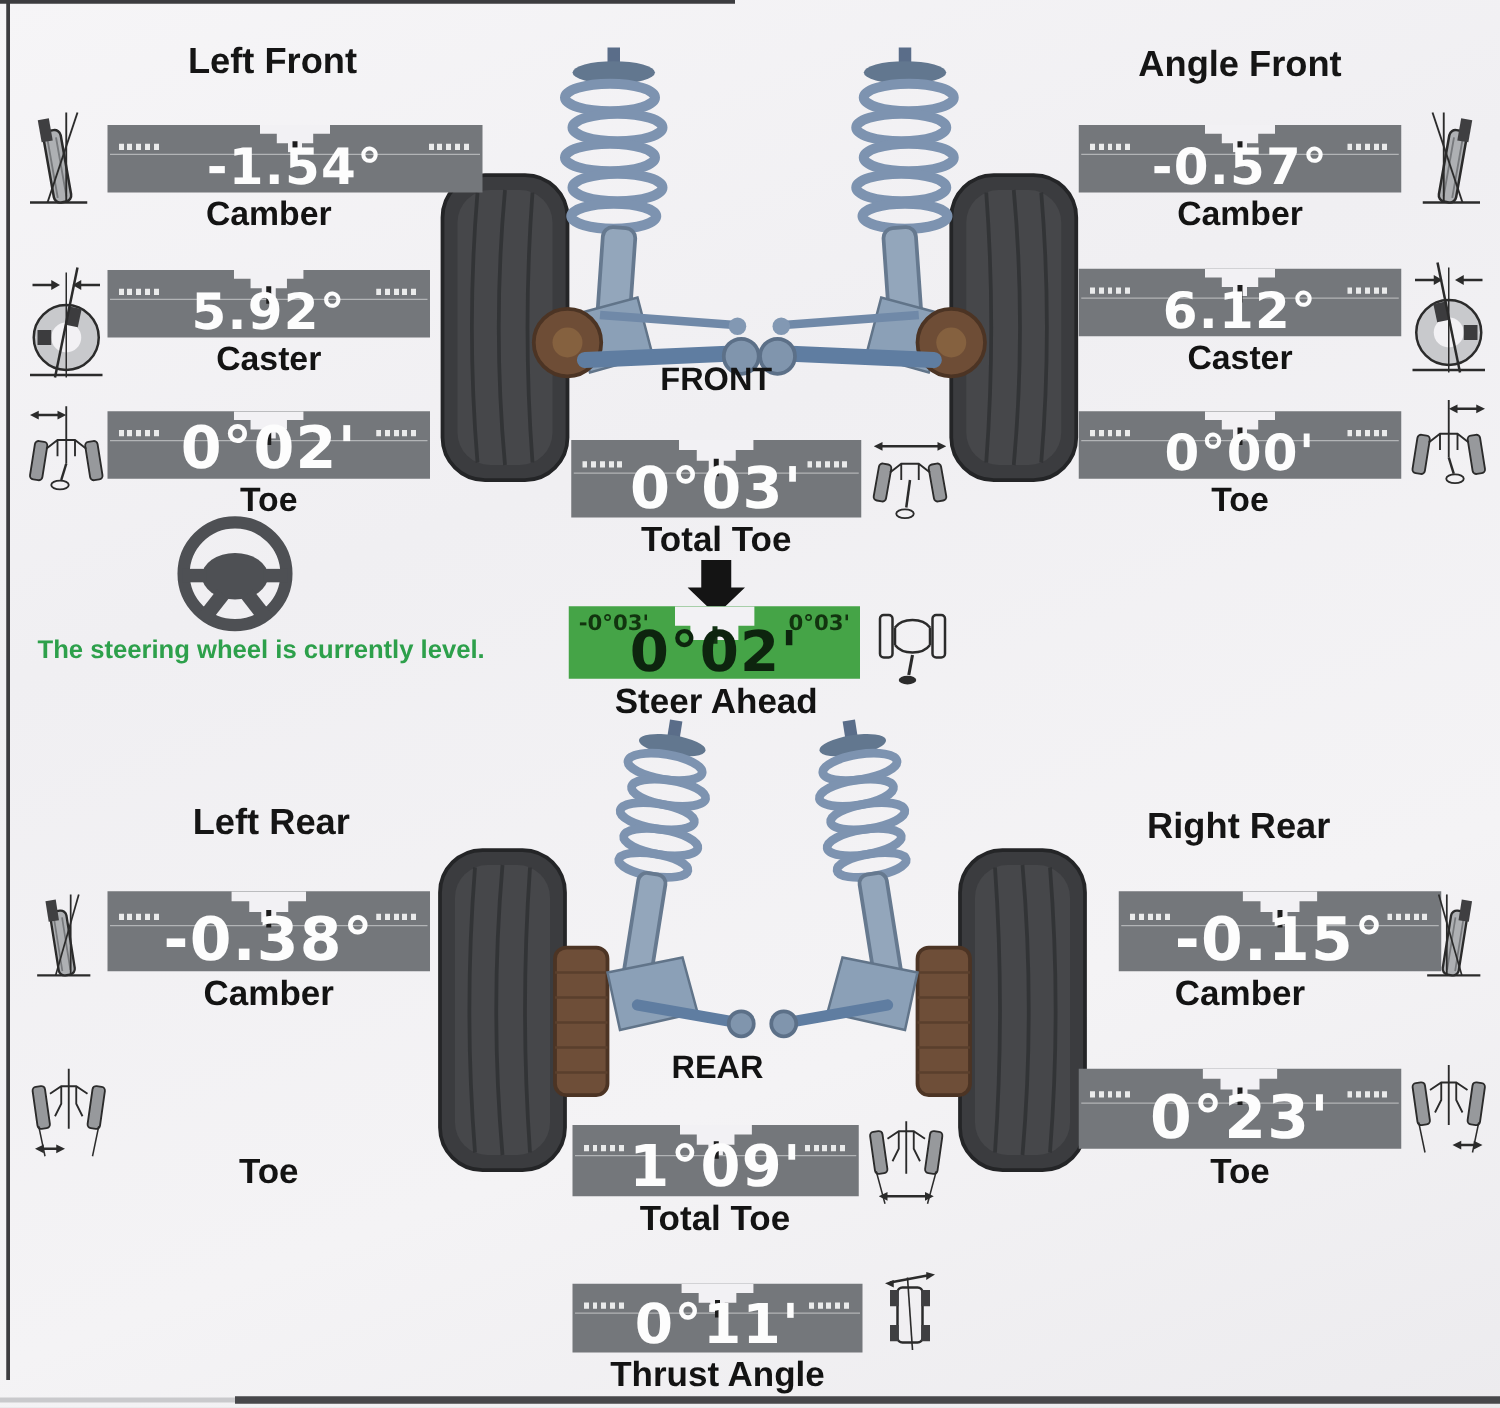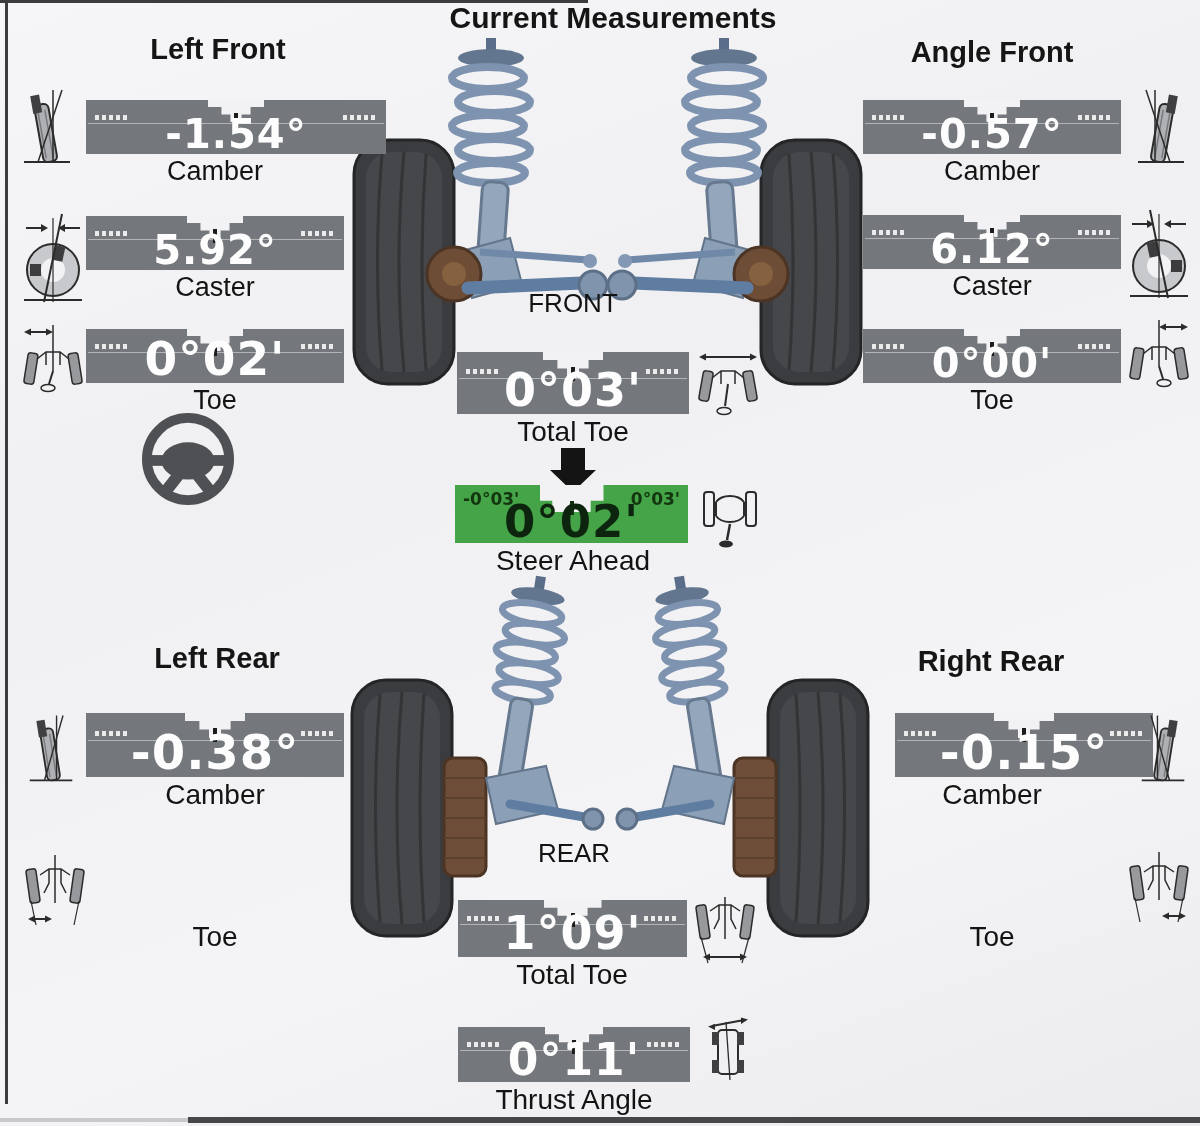--- a/index.html
+++ b/index.html
@@ -11,21 +11,21 @@
   .bar{position:absolute;background:#74777b;}
   .bar .notch{position:absolute;top:0;left:50%;transform:translateX(-50%);background:#f2f1f4;
       clip-path:polygon(0 0,100% 0,100% 32%,76% 32%,76% 66%,60% 66%,60% 100%,40% 100%,40% 66%,24% 66%,24% 32%,0 32%);}
   .bar .tick{position:absolute;top:13px;left:50%;margin-left:-2px;width:4px;height:14px;background:#1c1c1c;}
   .bar .hline{position:absolute;left:2px;right:2px;top:42%;height:1px;background:rgba(255,255,255,.45);}
   .dots{position:absolute;top:28%;width:34px;height:5px;
         background:repeating-linear-gradient(90deg,rgba(255,255,255,.85) 0 4px,transparent 4px 7px);}
   .dots.l{left:9px}.dots.r{right:9px}
   .bar .value{position:absolute;left:0;right:0;bottom:-3px;text-align:center;color:#fdfdfd;
         font-family:"DejaVu Sans",sans-serif;font-weight:bold;letter-spacing:1px;white-space:nowrap;}
-  .glabel{position:absolute;transform:translateX(-50%);font-weight:normal;color:#131313;font-size:27px;white-space:nowrap;}
+  .glabel{position:absolute;transform:translateX(-50%);font-weight:bold;color:#131313;font-size:27px;white-space:nowrap;}
   .big{font-size:28px;}
   .green{background:#45a447;}
   .green .notch{clip-path:polygon(0 0,100% 0,100% 58%,80% 58%,80% 100%,20% 100%,20% 58%,0 58%);}
   .green .value{color:#0d240e;bottom:-5px;}
   .green .tick{background:#123313;top:16px;height:14px;}
   .limit{position:absolute;top:4px;font-weight:bold;font-size:17px;color:#12340f;font-family:"DejaVu Sans",sans-serif;}
   .limit.l{left:8px}.limit.r{right:8px}
   .msg{position:absolute;left:30px;top:508px;font-weight:bold;font-size:20.5px;color:#2da04b;white-space:nowrap;}
   .icon{position:absolute;}
   .artifact{position:absolute;background:#3c3c3f;}
@@ -33,21 +33,20 @@
 </head>
 <body>
 
 <div id="page">
 
   <div class="artifact" style="left:0;top:0;width:588px;height:3px;"></div>
   <div class="artifact" style="left:5px;top:0;width:3px;height:1104px;"></div>
   <div class="artifact" style="left:188px;top:1117px;width:1012px;height:6px;background:#47474a;"></div>
   <div class="artifact" style="left:0;top:1118px;width:188px;height:4px;background:#c9c9cc;"></div>
 
-  <div class="heading title" style="left:613px;top:1px;">Current Measurements</div>
   <div class="heading" style="left:218px;top:33px;">Left Front</div>
   <div class="heading" style="left:992px;top:36px;">Angle Front</div>
   <div class="heading" style="left:217px;top:642px;">Left Rear</div>
   <div class="heading" style="left:991px;top:645px;">Right Rear</div>
 
   <div style="position:absolute;left:340px;top:36px;">
     <svg width="535" height="366" viewBox="0 0 535 366">
       <g id="fsL">
         <rect x="14" y="104" width="100" height="244" rx="34" fill="#3b3c3f" stroke="#242527" stroke-width="3"></rect>
         <rect x="26" y="116" width="76" height="220" rx="26" fill="#46474a"></rect>
@@ -190,20 +189,21 @@
   <div class="icon" style="left:141px;top:412px;">
     <svg width="94" height="94" viewBox="0 0 96 96">
       <circle cx="48" cy="48" r="42" fill="none" stroke="#4e5054" stroke-width="10"></circle>
       <ellipse cx="48" cy="50" rx="27" ry="19" fill="#4e5054"></ellipse>
       <rect x="5" y="44" width="20" height="11" fill="#4e5054"></rect>
       <rect x="71" y="44" width="20" height="11" fill="#4e5054"></rect>
       <rect x="24" y="62" width="12" height="26" fill="#4e5054" transform="rotate(38 30 75)"></rect>
       <rect x="60" y="62" width="12" height="26" fill="#4e5054" transform="rotate(-38 66 75)"></rect>
     </svg>
   </div>
+  <div class="msg">The steering wheel is currently level.</div>
 
   <div class="bar" style="left:86px;top:713px;width:258px;height:64px;">
     <span class="dots l"></span>
       <span class="dots r"></span>
     <div class="hline"></div>
     <div class="notch" style="width:60px;height:25px;"></div>
     <div class="tick" style="top:15px;"></div>
     <div class="value" style="font-size:48px;">-0.38°</div>
   </div>
   <div class="glabel big" style="left:215px;top:779px;">Camber</div>
@@ -213,20 +213,28 @@
   <div class="bar" style="left:895px;top:713px;width:258px;height:64px;">
     <span class="dots l"></span>
       <span class="dots r"></span>
     <div class="hline"></div>
     <div class="notch" style="width:60px;height:25px;"></div>
     <div class="tick" style="top:15px;"></div>
     <div class="value" style="font-size:48px;">-0.15°</div>
   </div>
   <div class="glabel big" style="left:992px;top:779px;">Camber</div>
 
+  <div class="bar" style="left:863px;top:855px;width:258px;height:64px;">
+    <span class="dots l"></span>
+      <span class="dots r"></span>
+    <div class="hline"></div>
+    <div class="notch" style="width:60px;height:25px;"></div>
+    <div class="tick" style="top:15px;"></div>
+    <div class="value" style="font-size:48px;">0°23'</div>
+  </div>
   <div class="glabel big" style="left:992px;top:921px;">Toe</div>
 
   <div class="bar" style="left:458px;top:900px;width:229px;height:57px;">
     <span class="dots l"></span>
       <span class="dots r"></span>
     <div class="hline"></div>
     <div class="notch" style="width:58px;height:24px;"></div>
     <div class="tick"></div>
     <div class="value" style="font-size:46px;">1°09'</div>
   </div>

